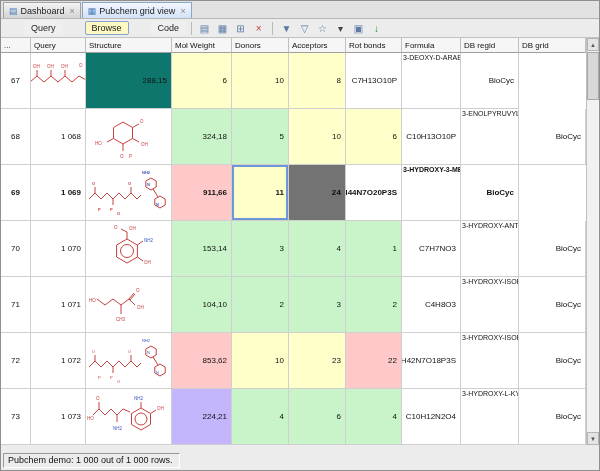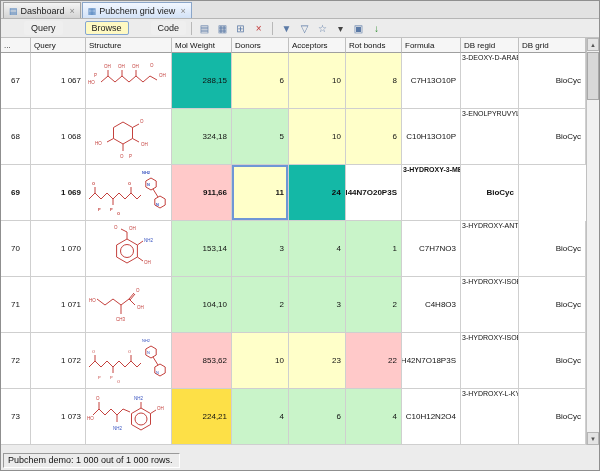--- a/index.html
+++ b/index.html
@@ -107,41 +107,40 @@
         <div class="th">Donors</div>
         <div class="th">Acceptors</div>
         <div class="th">Rot bonds</div>
         <div class="th">Formula</div>
         <div class="th">DB regid</div>
         <div class="th">DB grid</div>
       </div>
       <div>
           <div class="tr">
     <div class="td c-rownum">67</div>
-    <div class="td num c-cdid">1 067</div>
     <div class="td c-structure">
               <span class="structimg"><svg width="84" height="54" viewBox="0 0 84 54">
                   <g fill="none" stroke="#c4413d">
                     <path d="M14,29 L21,23 L28,29 L35,23 L42,29 L49,23 L56,29 L63,23 L70,27"></path>
                     <path d="M21,23 L21,17"></path>
                     <path d="M35,23 L35,17"></path>
                     <path d="M49,23 L49,17"></path>
                   </g>
                   <g font-size="4.5" fill="#c4413d">
                     <text x="1" y="31">HO</text>
                     <text x="7" y="24">P</text>
                     <text x="17" y="15">OH</text>
                     <text x="31" y="15">OH</text>
                     <text x="45" y="15">OH</text>
                     <text x="63" y="14">O</text>
                     <text x="72" y="24">OH</text>
                   </g>
                 </svg></span>
             </div>
-    <div class="td num c-molweight" style="background: #14b8a6;">288,15</div>
+    <div class="td num c-molweight" style="background: #0f766e;">288,15</div>
     <div class="td num c-donors" style="background: rgb(255, 255, 201);">6</div>
     <div class="td num c-acceptors" style="background: rgb(255, 255, 201);">10</div>
     <div class="td num c-rotbonds" style="background: rgb(255, 255, 201);">8</div>
     <div class="td num c-formula">C7H13O10P</div>
     <div class="td c-regid">3-DEOXY-D-ARABIN</div>
     <div class="td num c-dbname">BioCyc</div>
   </div>
           <div class="tr">
     <div class="td c-rownum">68</div>
     <div class="td num c-cdid">1 068</div>
@@ -194,21 +193,21 @@
                   </g>
                   <g font-size="4" fill="#3b55c0">
                     <text x="55" y="9">NH2</text>
                     <text x="60" y="21">N</text>
                     <text x="69" y="41">N</text>
                   </g>
                 </svg></span>
             </div>
     <div class="td num c-molweight" style="background: rgb(255, 201, 201);">911,66</div>
     <div class="td num c-donors focus" style="background: rgb(255, 255, 201);">11</div>
-    <div class="td num c-rotbonds" style="background: #14b8a6; font-family: Liberation Mono, monospace;">24</div>
+    <div class="td num c-rotbonds" style="background: #737373; font-family: Liberation Mono, monospace;">24</div>
     <div class="td num c-formula">C27H44N7O20P3S</div>
     <div class="td c-regid">3-HYDROXY-3-METH</div>
     <div class="td num c-dbname">BioCyc</div>
   </div>
           <div class="tr">
     <div class="td c-rownum">70</div>
     <div class="td num c-cdid">1 070</div>
     <div class="td c-structure">
               <span class="structimg"><svg width="84" height="54" viewBox="0 0 84 54">
                   <g fill="none" stroke="#c4413d">
@@ -315,21 +314,21 @@
                   </g>
                   <g font-size="4.5">
                     <text x="0" y="31" fill="#c4413d">HO</text>
                     <text x="9" y="11" fill="#c4413d">O</text>
                     <text x="26" y="41" fill="#3b55c0">NH2</text>
                     <text x="47" y="11" fill="#3b55c0">NH2</text>
                     <text x="70" y="21" fill="#c4413d">OH</text>
                   </g>
                 </svg></span>
             </div>
-    <div class="td num c-molweight" style="background: #fde047;">224,21</div>
+    <div class="td num c-molweight" style="background: #c4b5fd;">224,21</div>
     <div class="td num c-donors" style="background: rgb(201, 244, 201);">4</div>
     <div class="td num c-acceptors" style="background: rgb(201, 244, 201);">6</div>
     <div class="td num c-rotbonds" style="background: rgb(201, 244, 201);">4</div>
     <div class="td num c-formula">C10H12N2O4</div>
     <div class="td c-regid">3-HYDROXY-L-KYNU</div>
     <div class="td num c-dbname">BioCyc</div>
   </div>
         </div>
     </div>
     <div class="vscroll">

